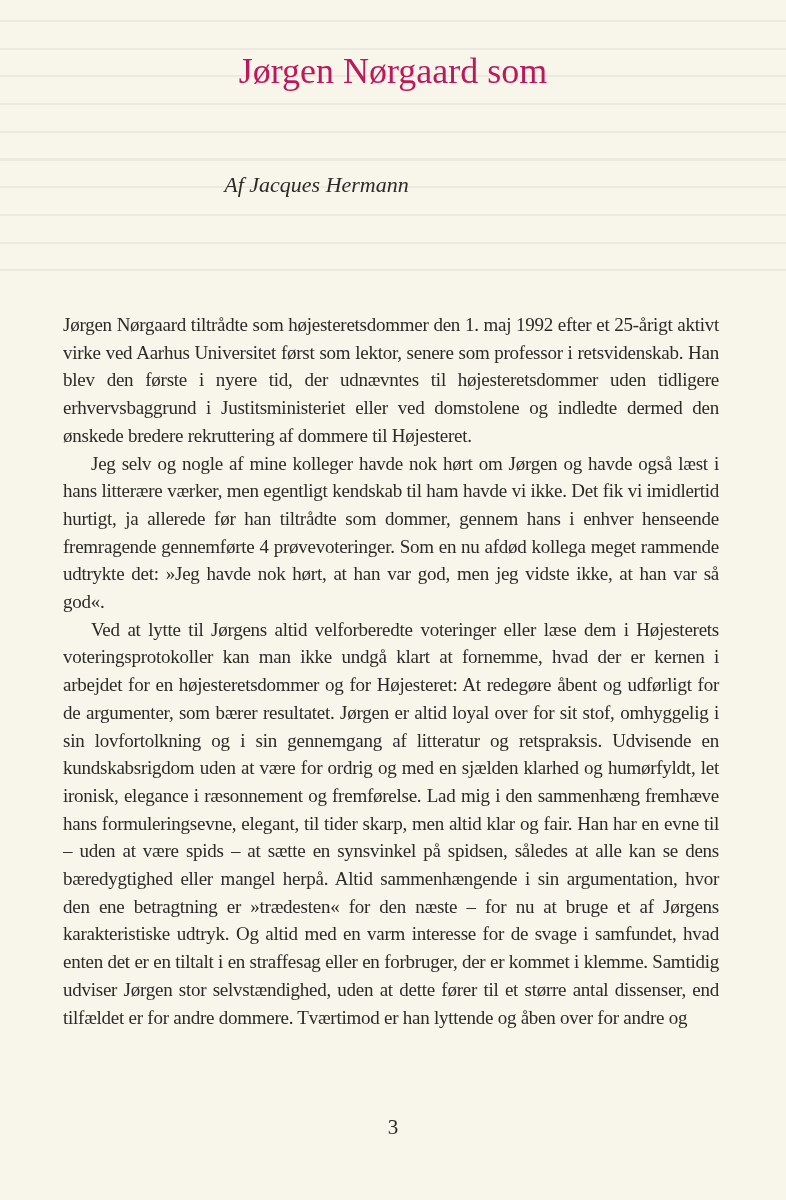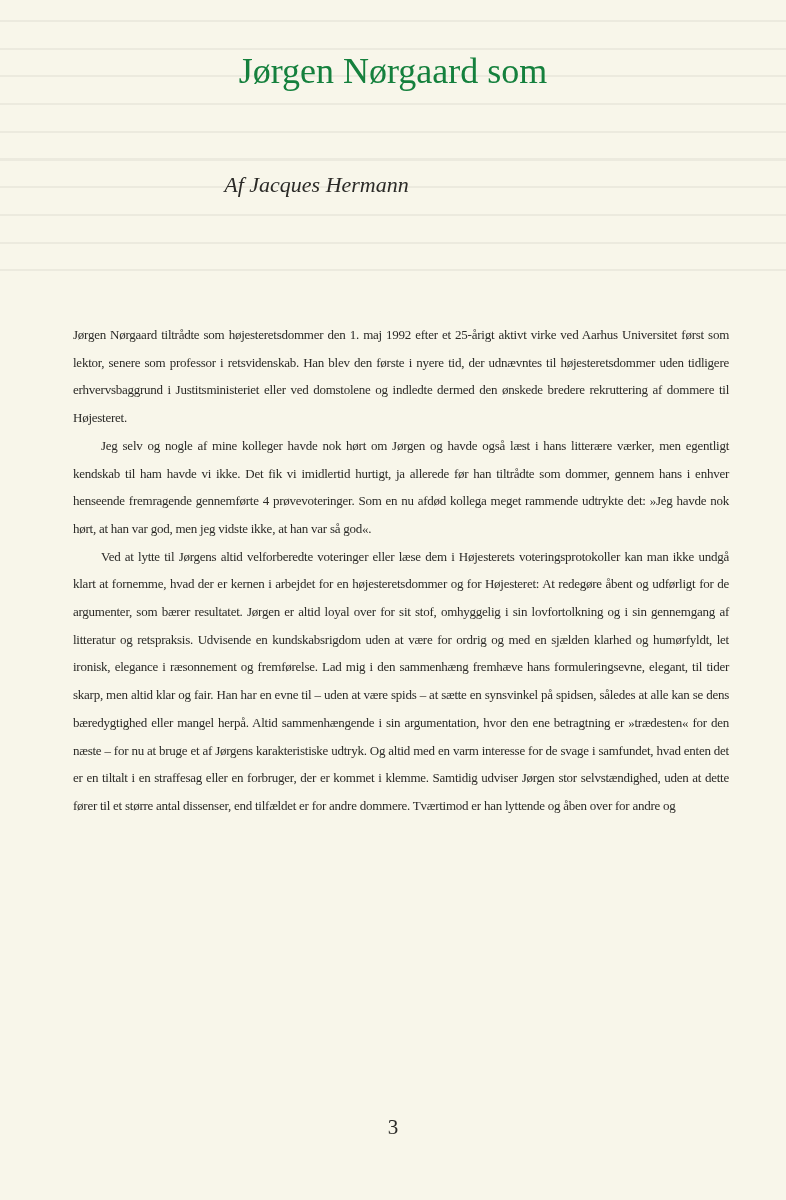--- a/index.html
+++ b/index.html
@@ -7,31 +7,31 @@
     width: 786px; height: 1200px; overflow: hidden;
     background: #f8f6ea;
     font-family: "Liberation Serif", "DejaVu Serif", serif;
     color: #2b2a27;
     position: relative;
   }
   .page { position: absolute; left: 0; top: 0; width: 786px; height: 1200px; }
   .title {
     position: absolute; left: 0; width: 786px; top: 48px;
     text-align: center; font-size: 36px; line-height: 46px; margin: 0;
-    font-weight: normal; color: #15803d;
+    font-weight: normal; color: #be185d;
   }
   .title span { display: block; }
   .byline {
     position: absolute; left: 0; width: 633px; top: 172px;
     text-align: center; font-style: italic; font-size: 22px; margin: 0;
     color: #2b2a27;
   }
   .body-text {
     position: absolute; left: 57px; width: 656px; top: 305px;
-    font-size: 13px; line-height: 27.7px; text-align: justify; margin: 16px;
+    font-size: 19px; line-height: 27.7px; text-align: justify; margin: 6px;
     letter-spacing: -0.25px;
   }
   .body-text p { margin: 0; }
   .body-text p.indent { text-indent: 28px; }
   .page-number {
     position: absolute; left: 0; width: 786px; top: 1115px;
     text-align: center; font-size: 21px;
   }
   .bleed {
     position: absolute; left: 0; top: 0; width: 786px; height: 290px;

